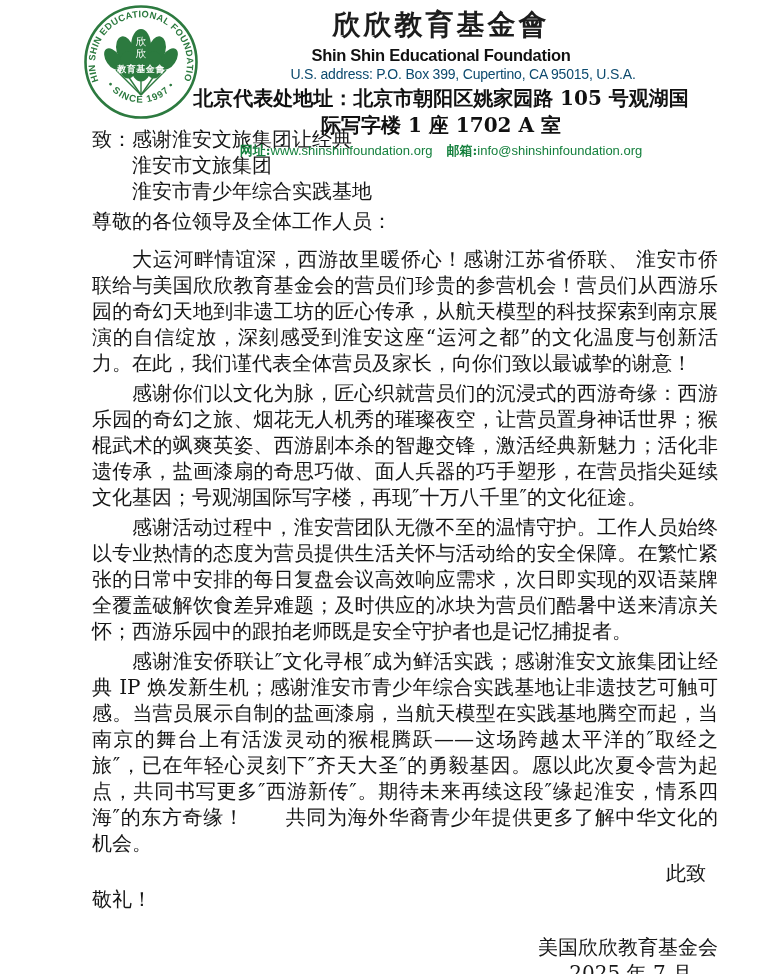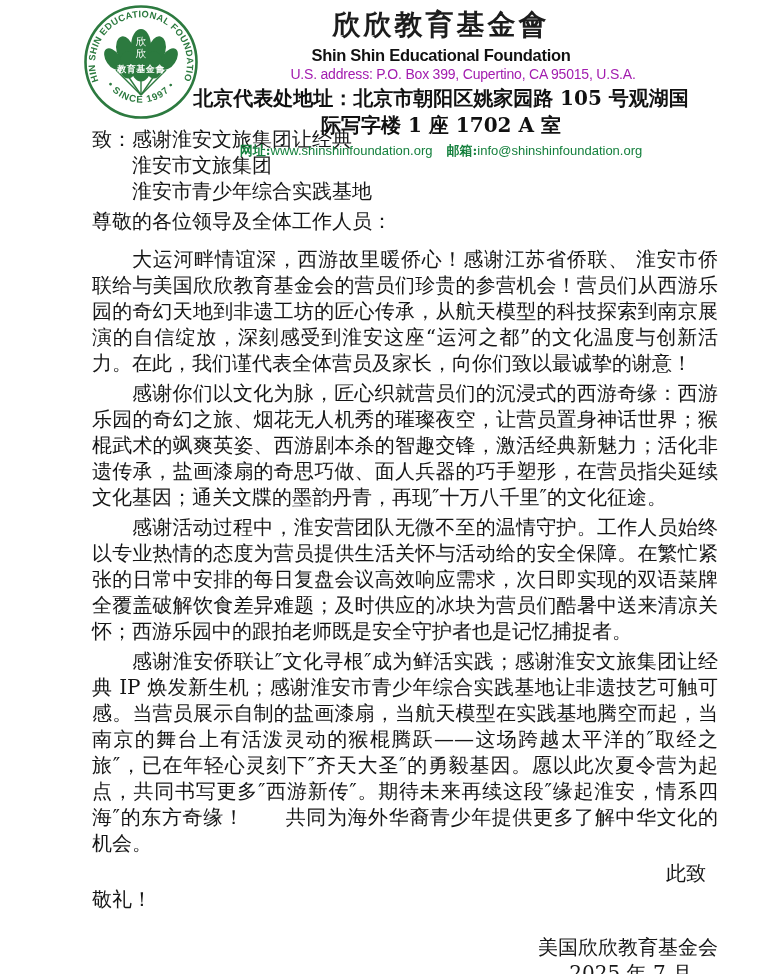--- a/index.html
+++ b/index.html
@@ -20,21 +20,21 @@
   .title-zh {
     font-size: 28px; font-weight: bold; letter-spacing: 3px;
     font-family: "DejaVu Serif", serif; color:#1c1c1c;
   }
   .title-en {
     font-size: 16.5px; font-weight: bold; letter-spacing: -0.3px; margin-top: 2px;
     font-family: "Liberation Sans", sans-serif; color:#111;
   }
   .addr-us {
     font-size: 14px; letter-spacing: -0.2px; margin-top: 1px;
-    font-family: "Liberation Sans", sans-serif; color:#a21caf;padding-left:44px;
+    font-family: "Liberation Sans", sans-serif; color:#0c4a6e;padding-left:44px;
   }
   .addr-bj { font-size: 20px; font-weight: bold; margin-top: 3px; color:#111; }
   .contact { font-size: 13px; margin-top: 3px; color:#15803d; }
   .contact .lbl { font-weight: bold; }
   .contact .val { font-family: "Liberation Sans", sans-serif; }
   .contact .email-group { margin-left: 14px; }
 
   
   .letter { padding: 6px 66px 0 92px; font-size: 20px; line-height: 26px; }
   .recip-line { }
@@ -111,21 +111,21 @@
 
     <div>
       <div class="recip-line"><span>致：</span><span>感谢淮安文旅集团让经典</span></div>
       <div class="recip-line cont">淮安市文旅集团</div>
       <div class="recip-line cont">淮安市青少年综合实践基地</div>
     </div>
 
     <p class="salutation">尊敬的各位领导及全体工作人员：</p>
 
     <p class="para">大运河畔情谊深，西游故里暖侨心！感谢江苏省侨联、 淮安市侨联给与美国欣欣教育基金会的营员们珍贵的参营机会！营员们从西游乐园的奇幻天地到非遗工坊的匠心传承，从航天模型的科技探索到南京展演的自信绽放，深刻感受到淮安这座“运河之都”的文化温度与创新活力。在此，我们谨代表全体营员及家长，向你们致以最诚挚的谢意！</p>
-    <p class="para">感谢你们以文化为脉，匠心织就营员们的沉浸式的西游奇缘：西游乐园的奇幻之旅、烟花无人机秀的璀璨夜空，让营员置身神话世界；猴棍武术的飒爽英姿、西游剧本杀的智趣交锋，激活经典新魅力；活化非遗传承，盐画漆扇的奇思巧做、面人兵器的巧手塑形，在营员指尖延续文化基因；通关文牒的墨韵丹青，再现″十万八千里″的文化征途。</p>
+    <p class="para">感谢你们以文化为脉，匠心织就营员们的沉浸式的西游奇缘：西游乐园的奇幻之旅、烟花无人机秀的璀璨夜空，让营员置身神话世界；猴棍武术的飒爽英姿、西游剧本杀的智趣交锋，激活经典新魅力；活化非遗传承，盐画漆扇的奇思巧做、面人兵器的巧手塑形，在营员指尖延续文化基因；号观湖国际写字楼，再现″十万八千里″的文化征途。</p>
     <p class="para">感谢活动过程中，淮安营团队无微不至的温情守护。工作人员始终以专业热情的态度为营员提供生活关怀与活动给的安全保障。在繁忙紧张的日常中安排的每日复盘会议高效响应需求，次日即实现的双语菜牌全覆盖破解饮食差异难题；及时供应的冰块为营员们酷暑中送来清凉关怀；西游乐园中的跟拍老师既是安全守护者也是记忆捕捉者。</p>
     <p class="para">感谢淮安侨联让″文化寻根″成为鲜活实践；感谢淮安文旅集团让经典 IP 焕发新生机；感谢淮安市青少年综合实践基地让非遗技艺可触可感。当营员展示自制的盐画漆扇，当航天模型在实践基地腾空而起，当南京的舞台上有活泼灵动的猴棍腾跃——这场跨越太平洋的″取经之旅″，已在年轻心灵刻下″齐天大圣″的勇毅基因。愿以此次夏令营为起点，共同书写更多″西游新传″。期待未来再续这段″缘起淮安，情系四海″的东方奇缘！　　共同为海外华裔青少年提供更多了解中华文化的机会。</p>
 
     <p class="closing-right">此致</p>
     <p class="closing-left">敬礼！</p>
 
     <p class="signature">美国欣欣教育基金会</p>
     <p class="sign-date">2025 年 7 月</p>
   </main>
 

